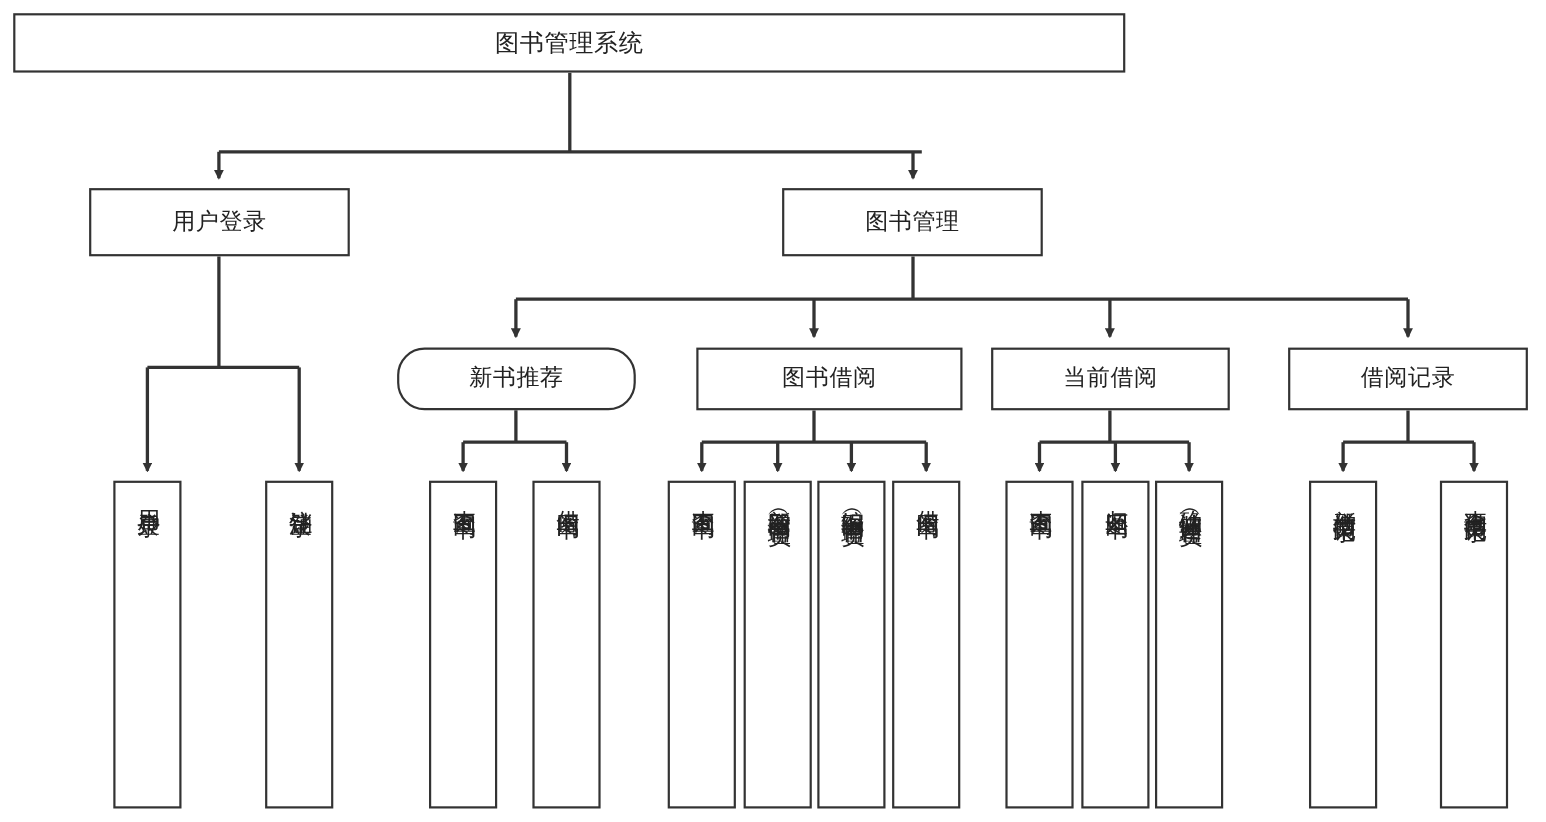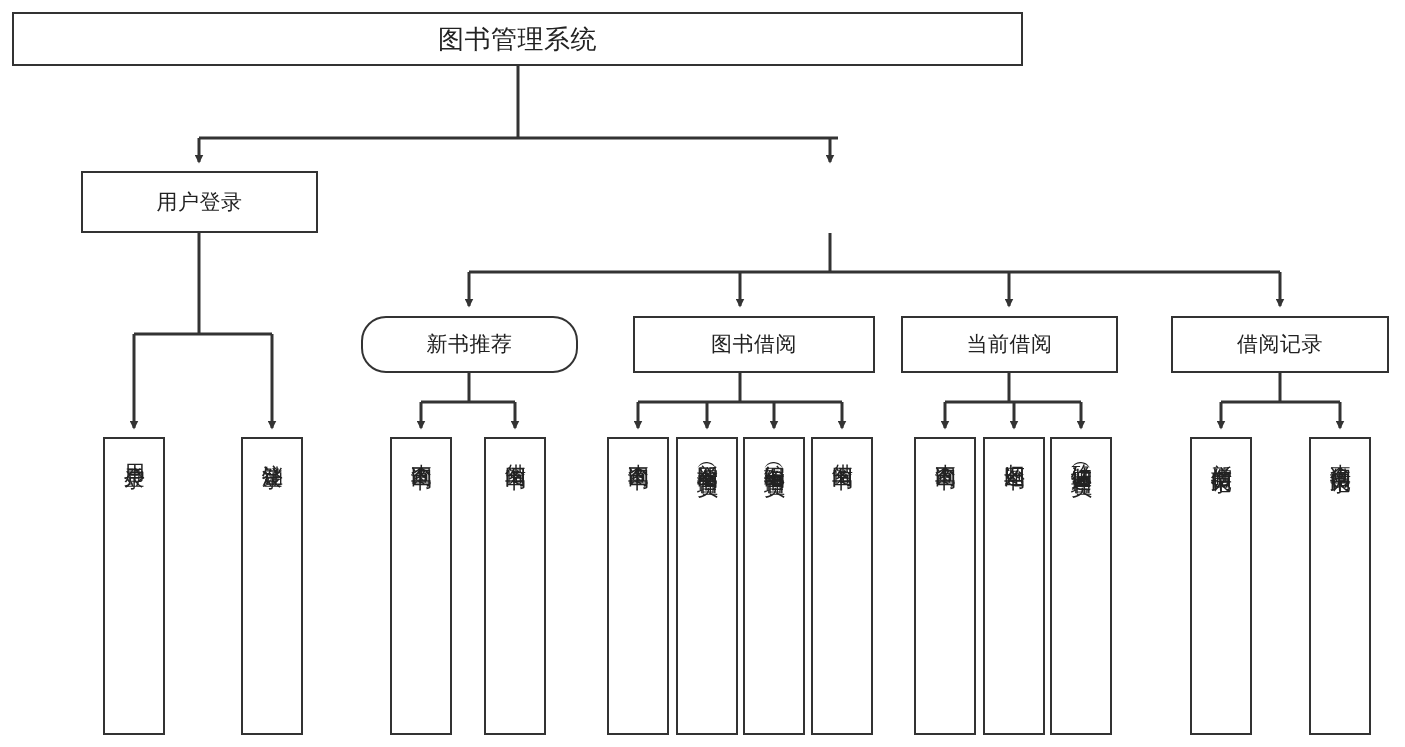--- a/index.html
+++ b/index.html
@@ -52,21 +52,21 @@
     padding-top: 8px;
   }
   .node.vertical .node-label {
     writing-mode: vertical-rl;
     text-orientation: upright;
     font-size: 21px;
     letter-spacing: 2px;
     white-space: nowrap;
   }
   .node.root .node-label {
-    font-size: 26px;
+    font-size: 22px;
   }
   .watermark {
     position: absolute;
     right: 8px;
     bottom: 4px;
     font-size: 17px;
     color: #b6b6b6;
     letter-spacing: 0.5px;
     white-space: nowrap;
     user-select: none;
@@ -128,20 +128,23 @@
   </svg>
 
   <div class="node horizontal root" style="left:12px; top:12px; width:1011px; height:54px;">
     <span class="node-label">图书管理系统</span>
   </div>
 
   <div class="node horizontal" style="left:81px; top:171px; width:237px; height:62px;">
     <span class="node-label">用户登录</span>
   </div>
 
+  <div class="node horizontal" style="left:711px; top:171px; width:237px; height:62px;">
+    <span class="node-label">图书管理</span>
+  </div>
 
   <div class="node horizontal" style="left:361px; top:316px; width:217px; height:57px;border-radius:25px;">
     <span class="node-label">新书推荐</span>
   </div>
 
   <div class="node horizontal" style="left:633px; top:316px; width:242px; height:57px;">
     <span class="node-label">图书借阅</span>
   </div>
 
   <div class="node horizontal" style="left:901px; top:316px; width:217px; height:57px;">

